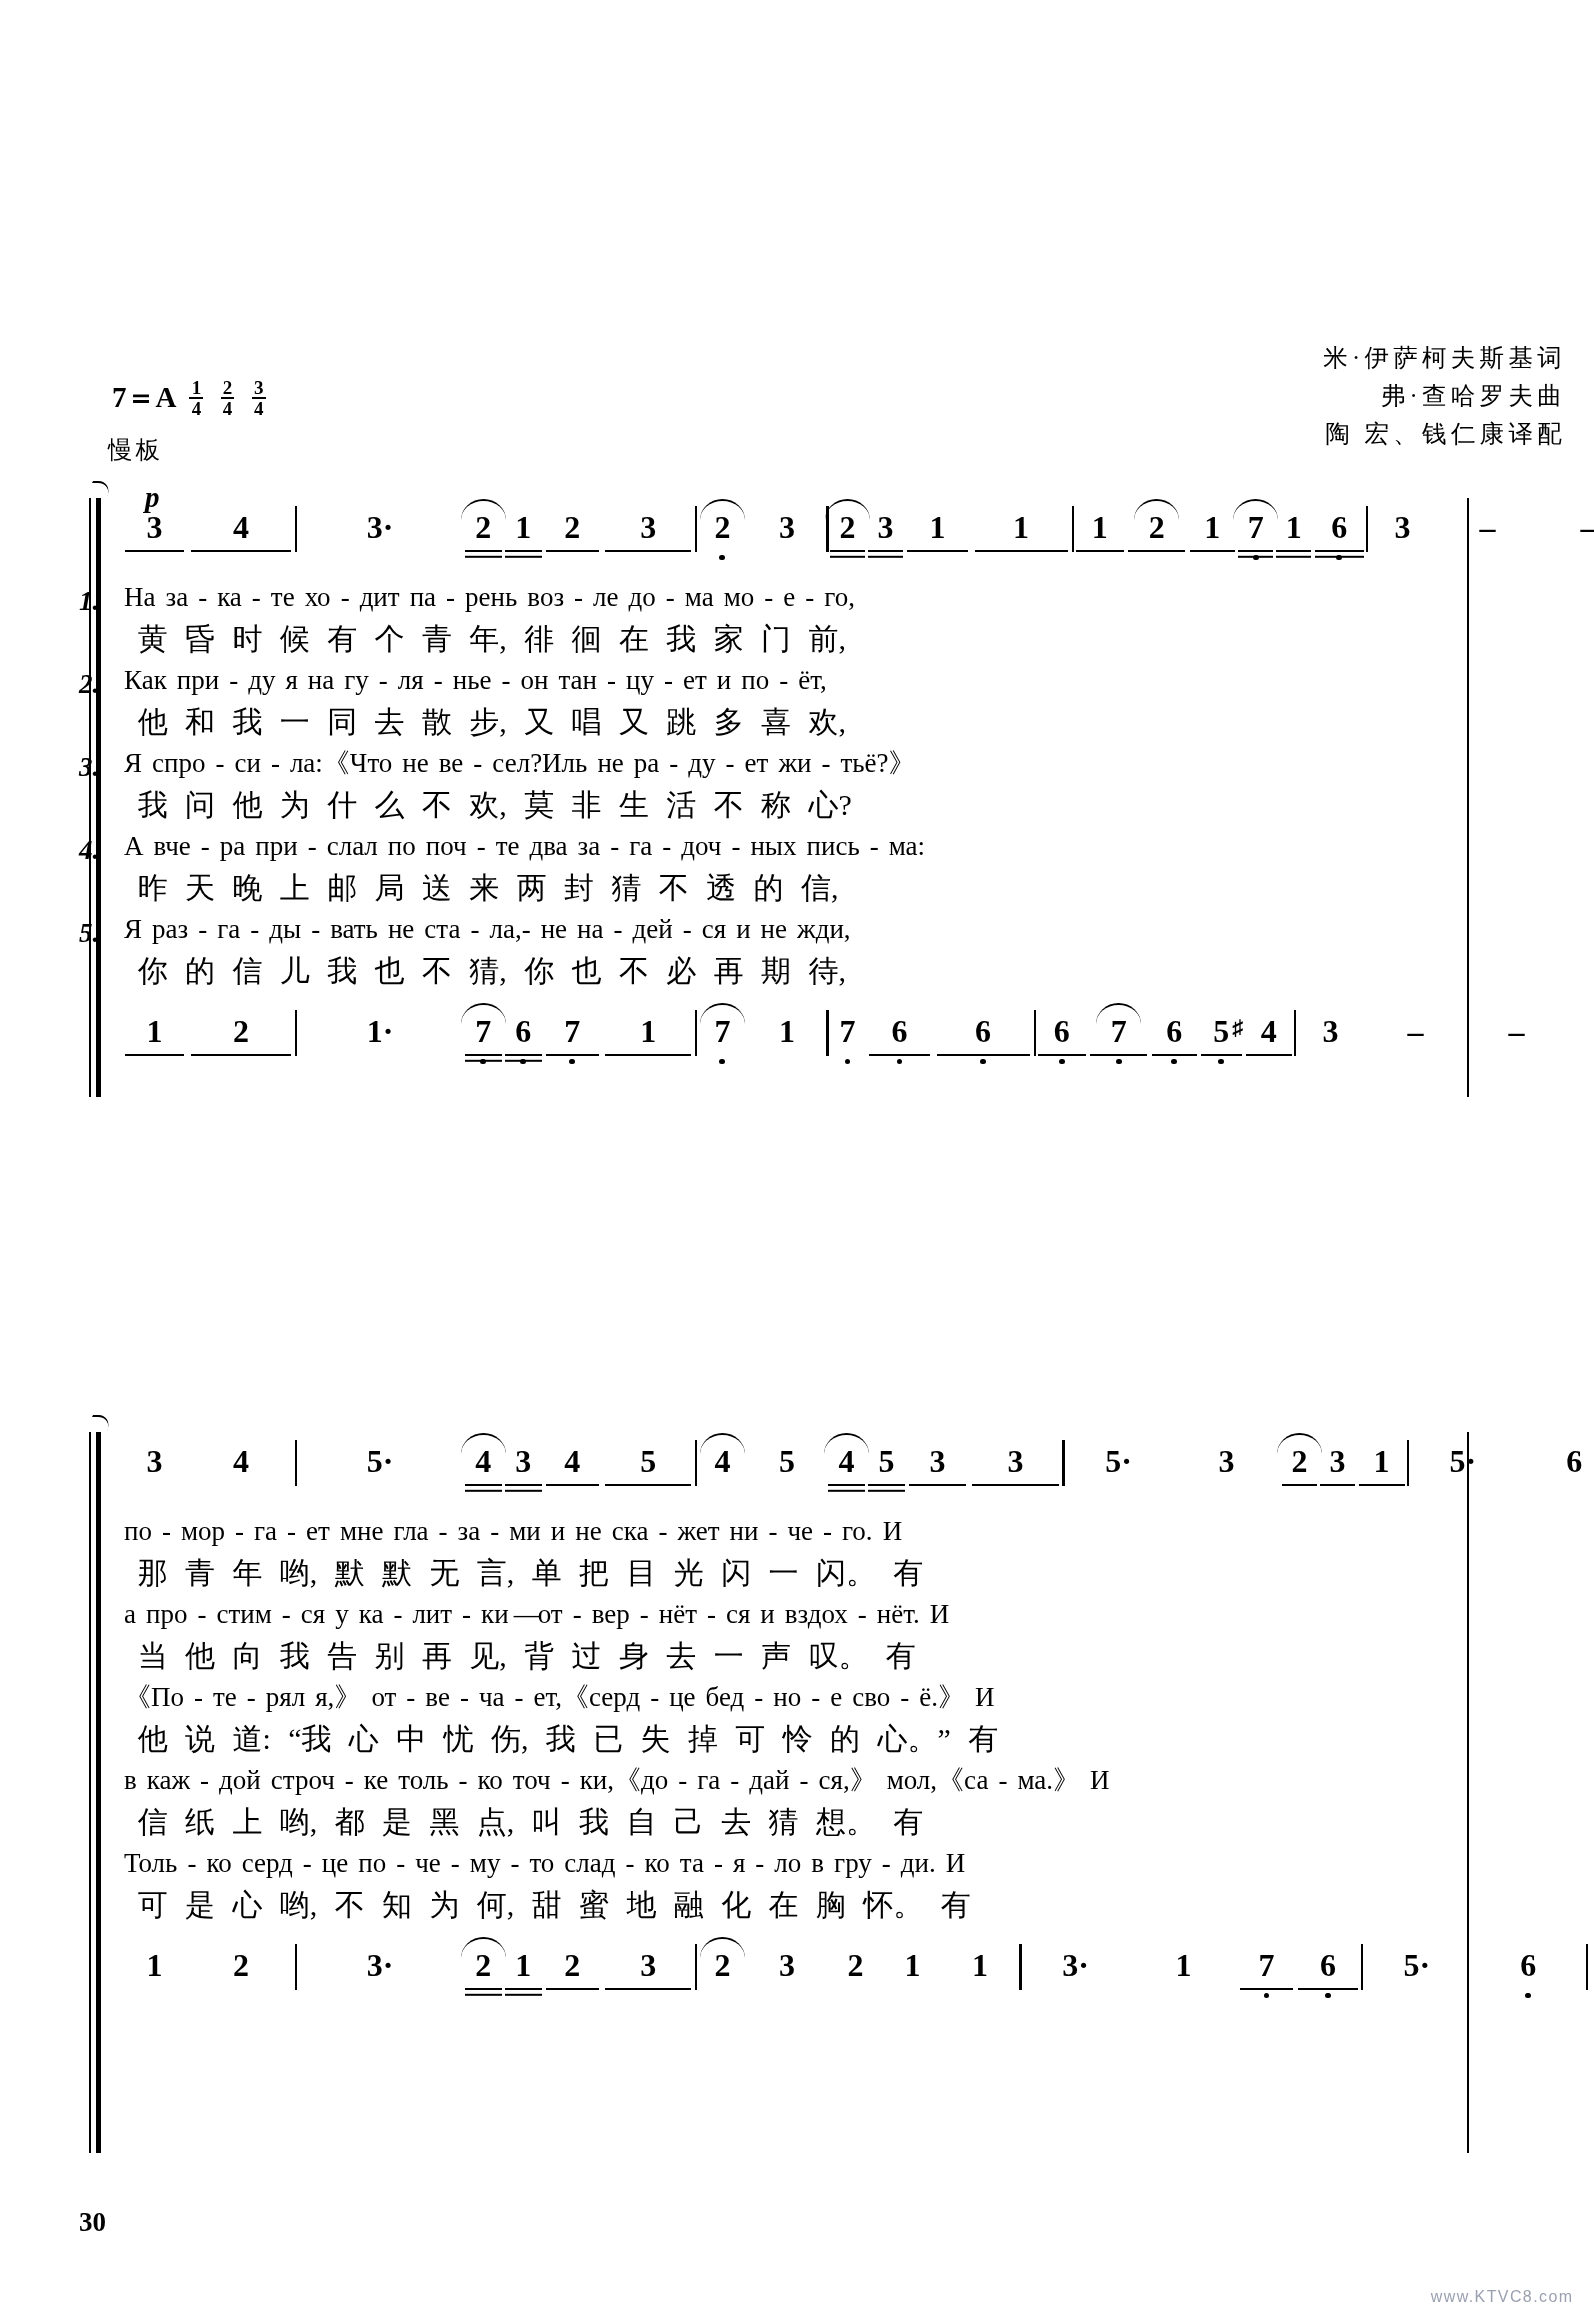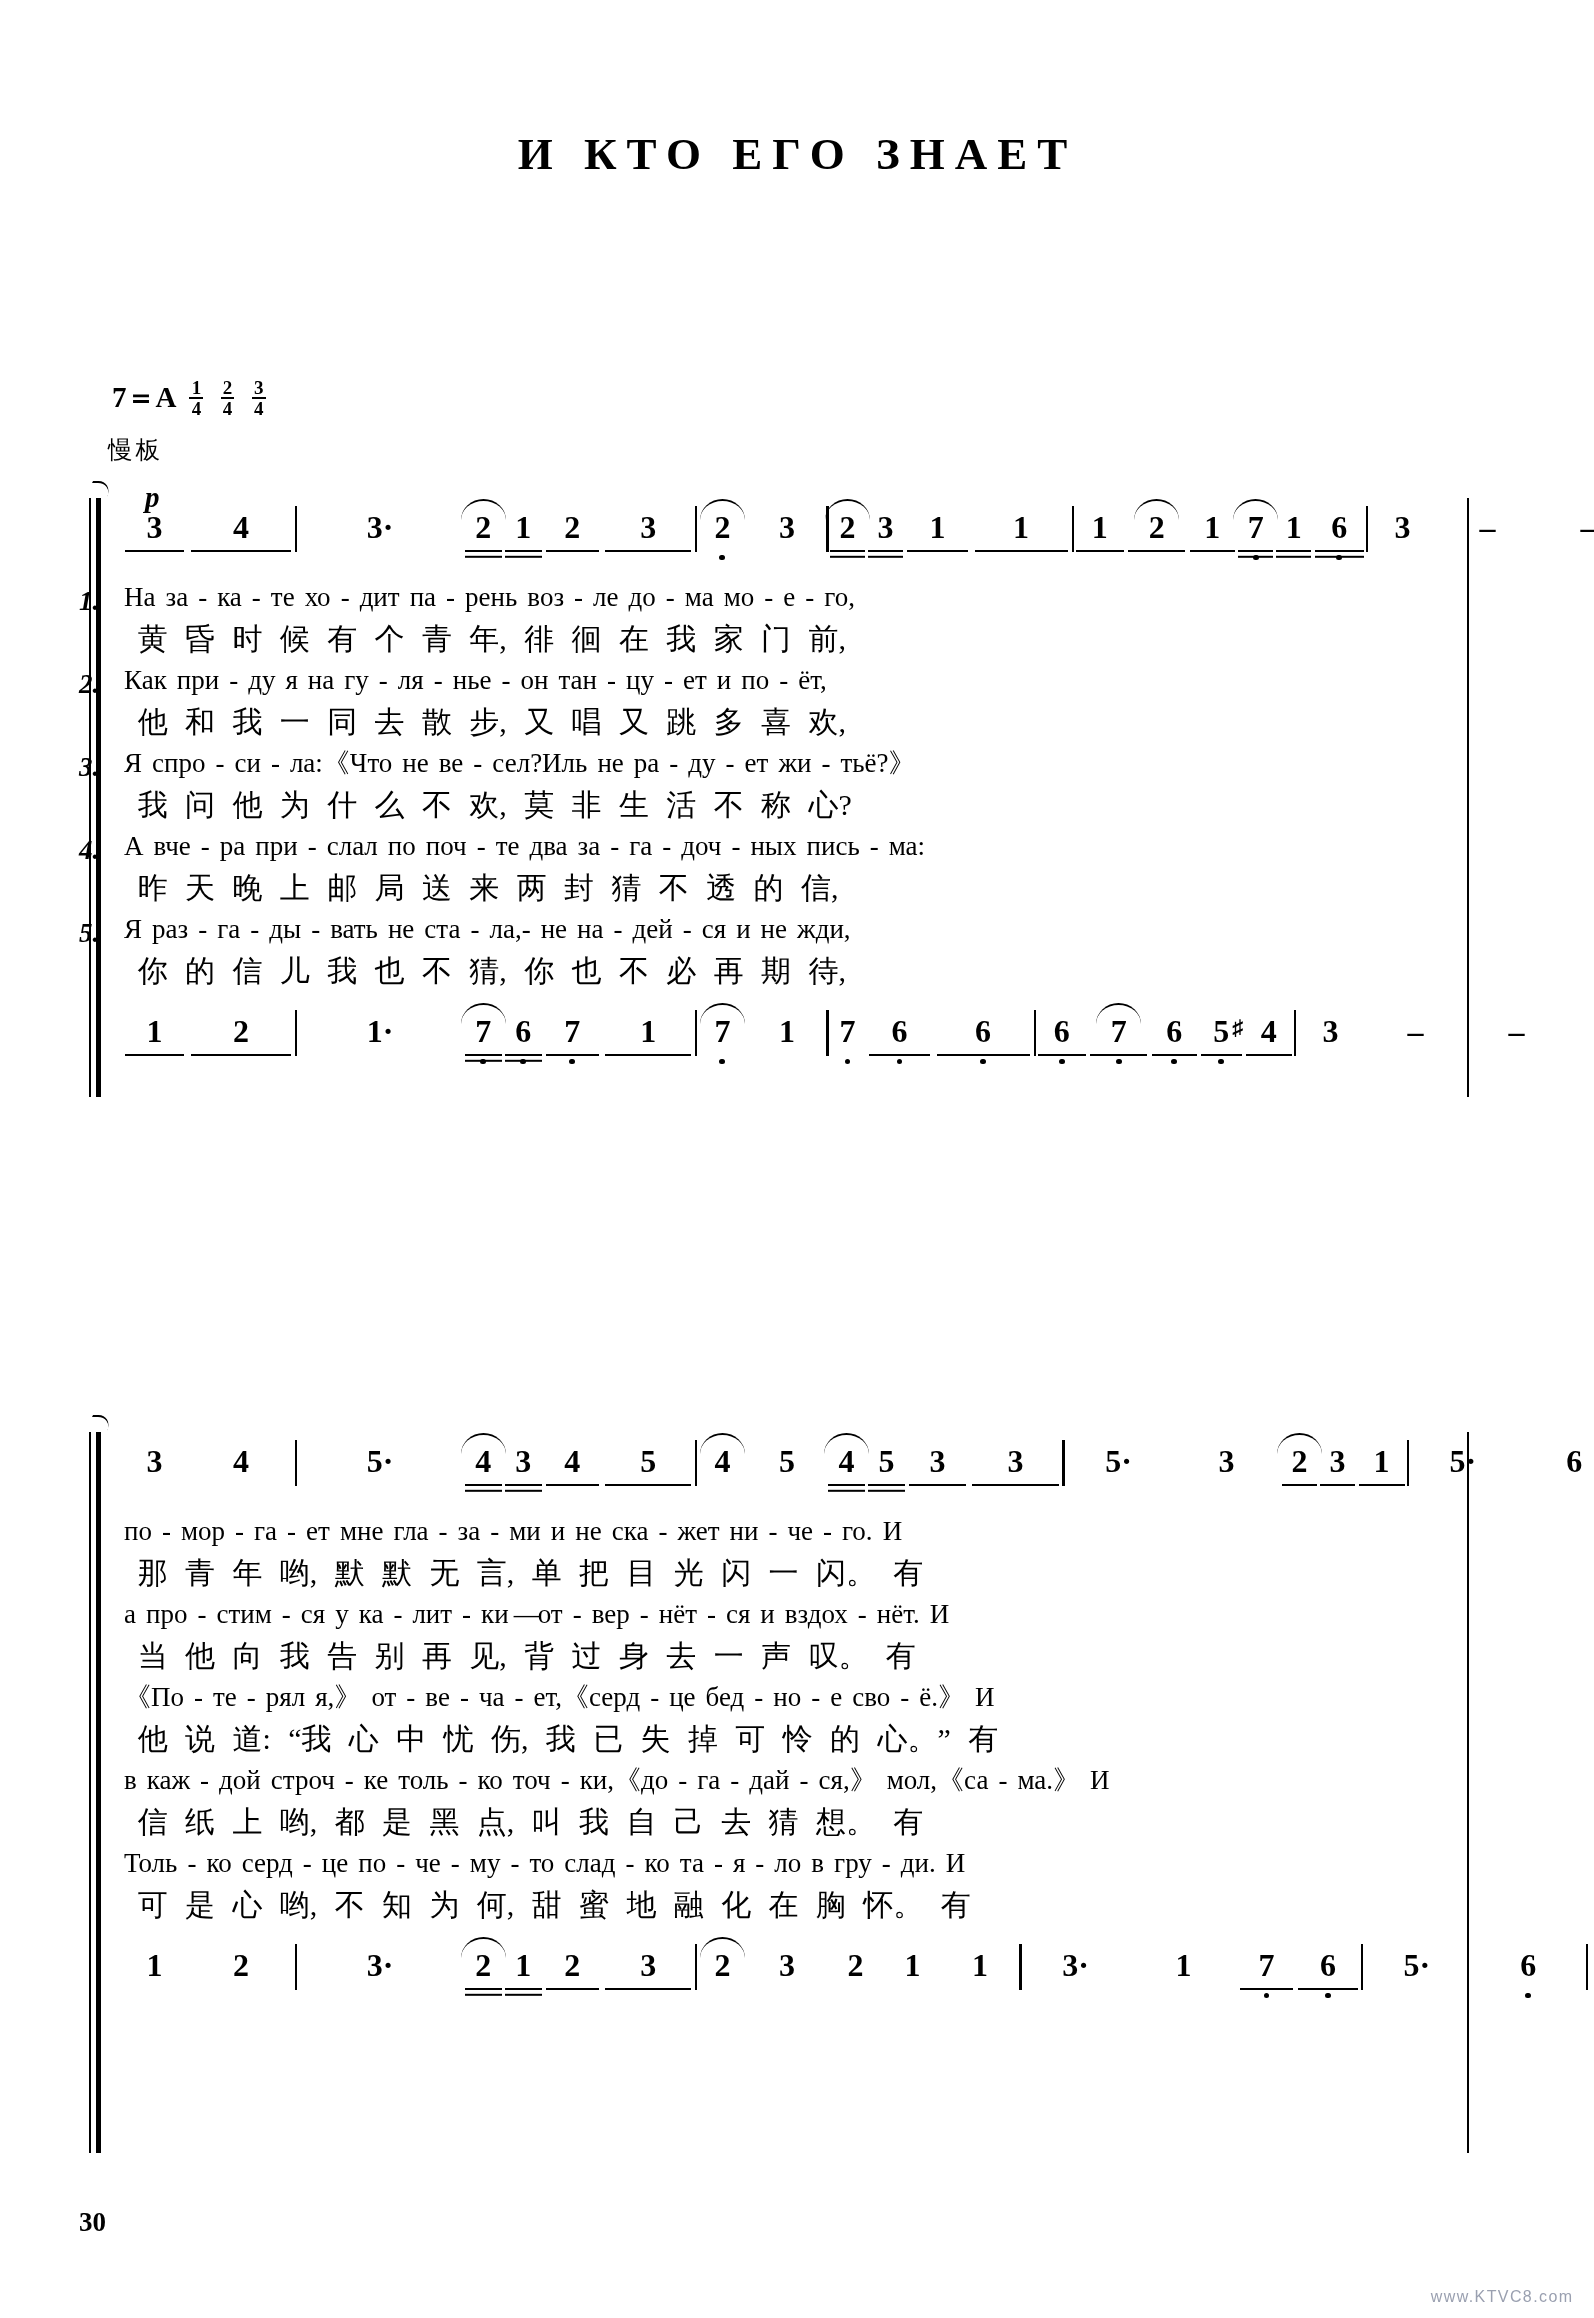--- a/index.html
+++ b/index.html
@@ -161,22 +161,26 @@
     font-size:16px;color:#9aa0b0;letter-spacing:1.4px;
     font-family:"Liberation Sans", sans-serif;
     margin-top:20px;
   }
 </style>
 </head>
 <body>
 
 <div class="page">
 
-  <div class="title-ru">И  КТО  ЕГО  ЗНАЕТ</div>
-
+
+  <div class="credits">
+    <div>米·伊萨柯夫斯基词</div>
+    <div>弗·查哈罗夫曲</div>
+    <div>陶 宏、钱仁康译配</div>
+  </div>
 
   <div class="keyline">
     <span>7＝A</span>
     <span class="frac">
       <span class="num">1</span>
       <span class="den">4</span>
     </span>
     <span class="frac">
       <span class="num">2</span>
       <span class="den">4</span>

